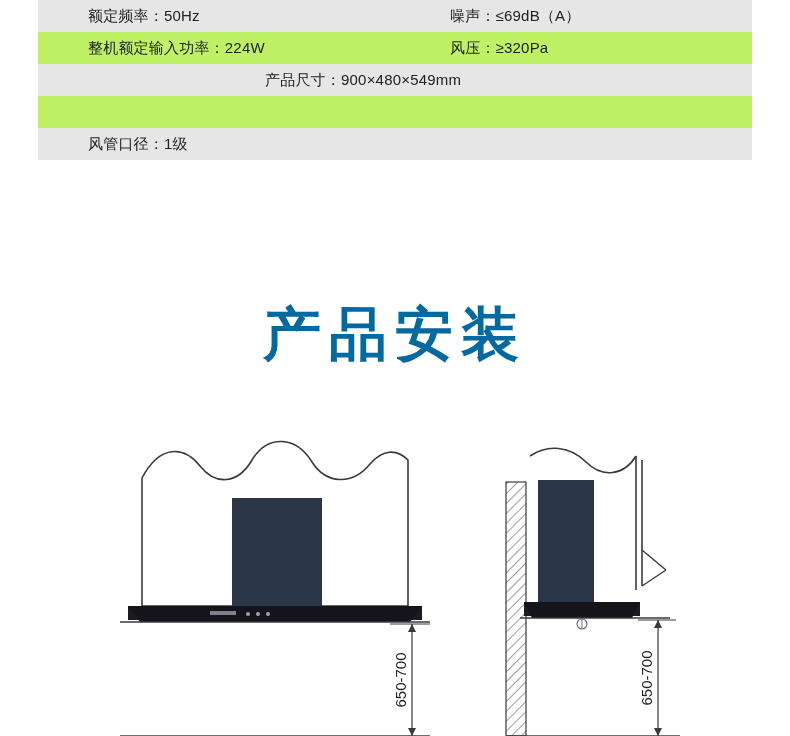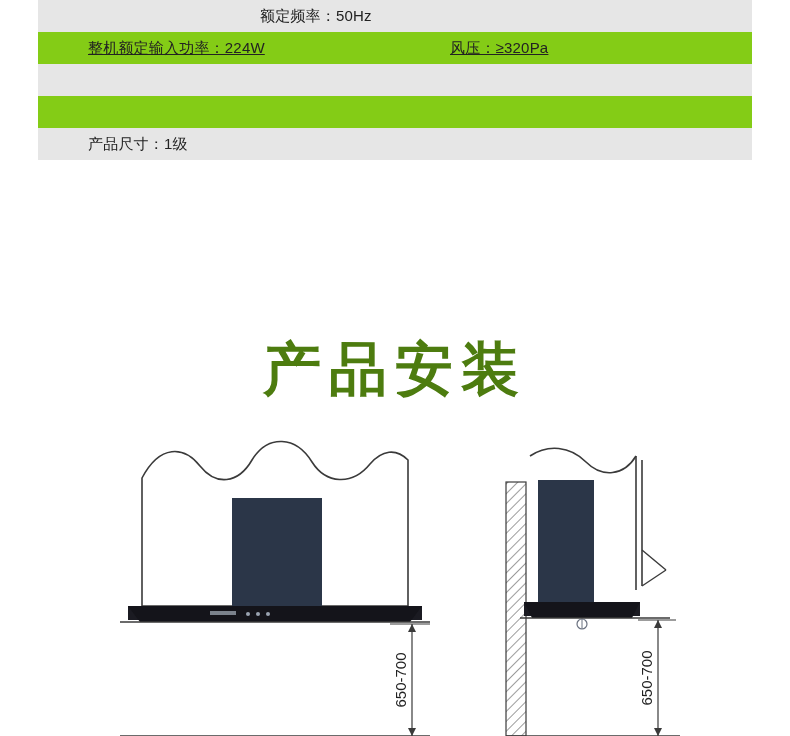--- a/index.html
+++ b/index.html
@@ -27,22 +27,21 @@
     display: flex;
     height: 32px;
     align-items: center;
     font-size: 15px;
   }
   .spec-row.shaded {
     background: #e6e6e6;
     justify-content: center;
   }
   .spec-row.plain {
-    background: #84cc16;
-    text-decoration: underline;
+    background: #bef264;
   }
   .spec-cell {
     padding-left: 50px;
     box-sizing: border-box;
     white-space: nowrap;
     letter-spacing: 0.2px;
   }
   .spec-cell.left {
     width: 370px;
   }
@@ -54,23 +53,22 @@
   
   .section-title {
     position: absolute;
     top: 296px;
     left: 0;
     width: 790px;
     text-align: center;
     font-size: 58px;
     font-weight: bold;
     letter-spacing: 8px;
-    color: #4d7c0f;
+    color: #0369a1;
     font-family: "Liberation Sans", sans-serif;
-    margin-top: 35px;
   }
 
   
   .diagram-area {
     position: absolute;
     top: 430px;
     left: 0;
     width: 790px;
     height: 306px;
   }
@@ -82,31 +80,33 @@
     fill: #222;
     font-family: "Liberation Sans", sans-serif;
   }
 </style>
 </head>
 <body>
 
 <div class="spec-table">
   <div class="spec-row shaded">
     <div class="spec-cell left">额定频率：50Hz</div>
+    <div class="spec-cell right">噪声：≤69dB（A）</div>
   </div>
   <div class="spec-row plain">
     <div class="spec-cell left">整机额定输入功率：224W</div>
     <div class="spec-cell right">风压：≥320Pa</div>
   </div>
   <div class="spec-row shaded">
+    <div class="spec-cell right">产品尺寸：900×480×549mm</div>
   </div>
   <div class="spec-row plain">
   </div>
   <div class="spec-row shaded">
-    <div class="spec-cell left">产品尺寸：1级</div>
+    <div class="spec-cell left">风管口径：1级</div>
     <div class="spec-cell right"></div>
   </div>
 </div>
 
 <div class="section-title">产品安装</div>
 
 <div class="diagram-area">
 
   <svg class="diagram" style="position:absolute; left:120px; top:0px;" width="330" height="306" viewBox="0 0 330 306">
 

